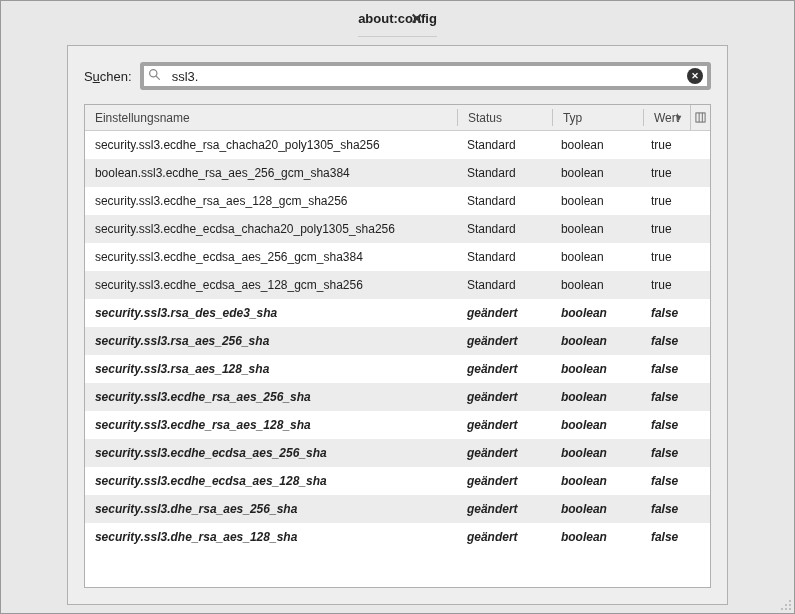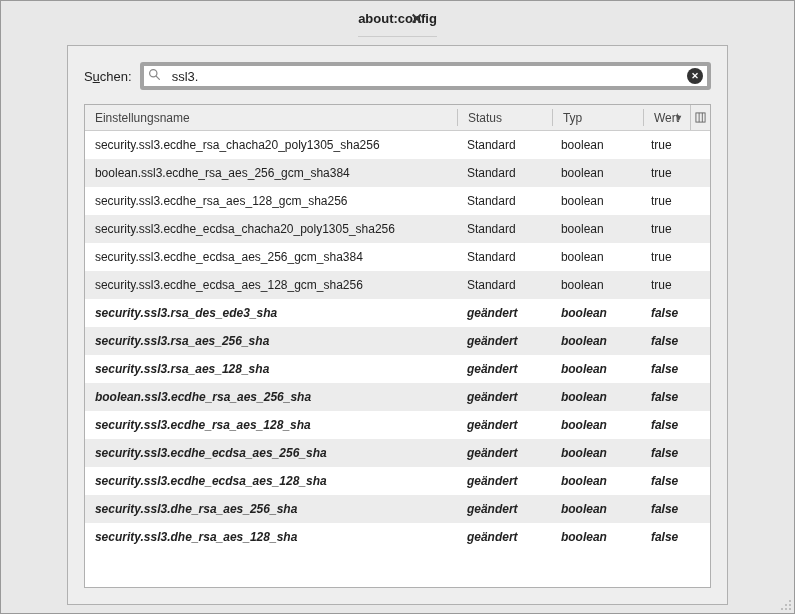--- a/index.html
+++ b/index.html
@@ -289,21 +289,21 @@
             <div class="td td-type">boolean</div>
             <div class="td td-value">false</div>
           </div>
           <div class="tr bold">
             <div class="td td-name">security.ssl3.rsa_aes_128_sha</div>
             <div class="td td-status">geändert</div>
             <div class="td td-type">boolean</div>
             <div class="td td-value">false</div>
           </div>
           <div class="tr bold">
-            <div class="td td-name">boolean.ssl3.ecdhe_rsa_aes_256_sha</div>
+            <div class="td td-name">security.ssl3.ecdhe_rsa_aes_256_sha</div>
             <div class="td td-status">geändert</div>
             <div class="td td-type">boolean</div>
             <div class="td td-value">false</div>
           </div>
           <div class="tr bold">
             <div class="td td-name">security.ssl3.ecdhe_rsa_aes_128_sha</div>
             <div class="td td-status">geändert</div>
             <div class="td td-type">boolean</div>
             <div class="td td-value">false</div>
           </div>

